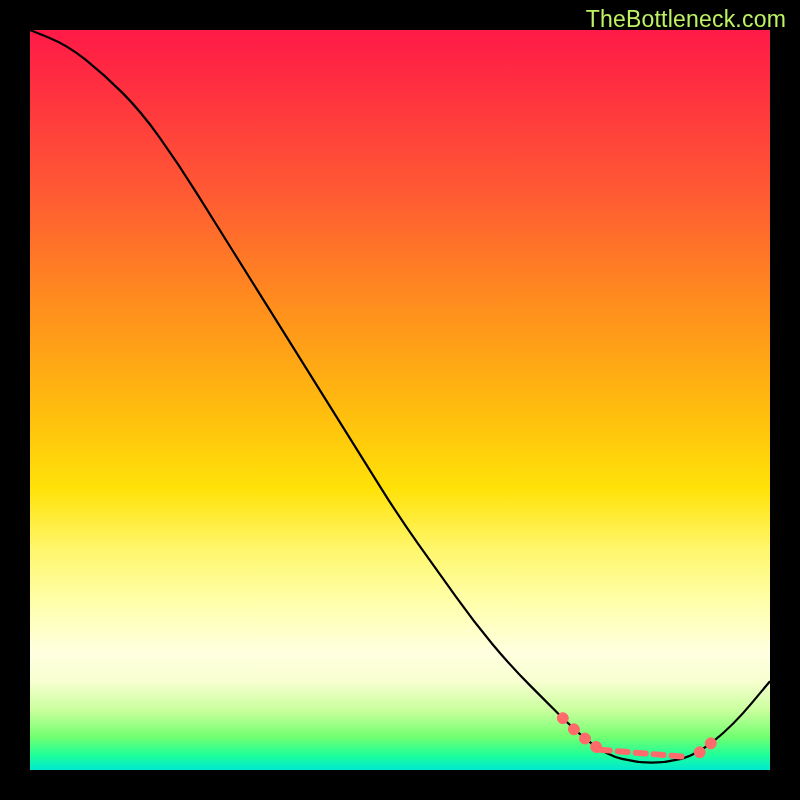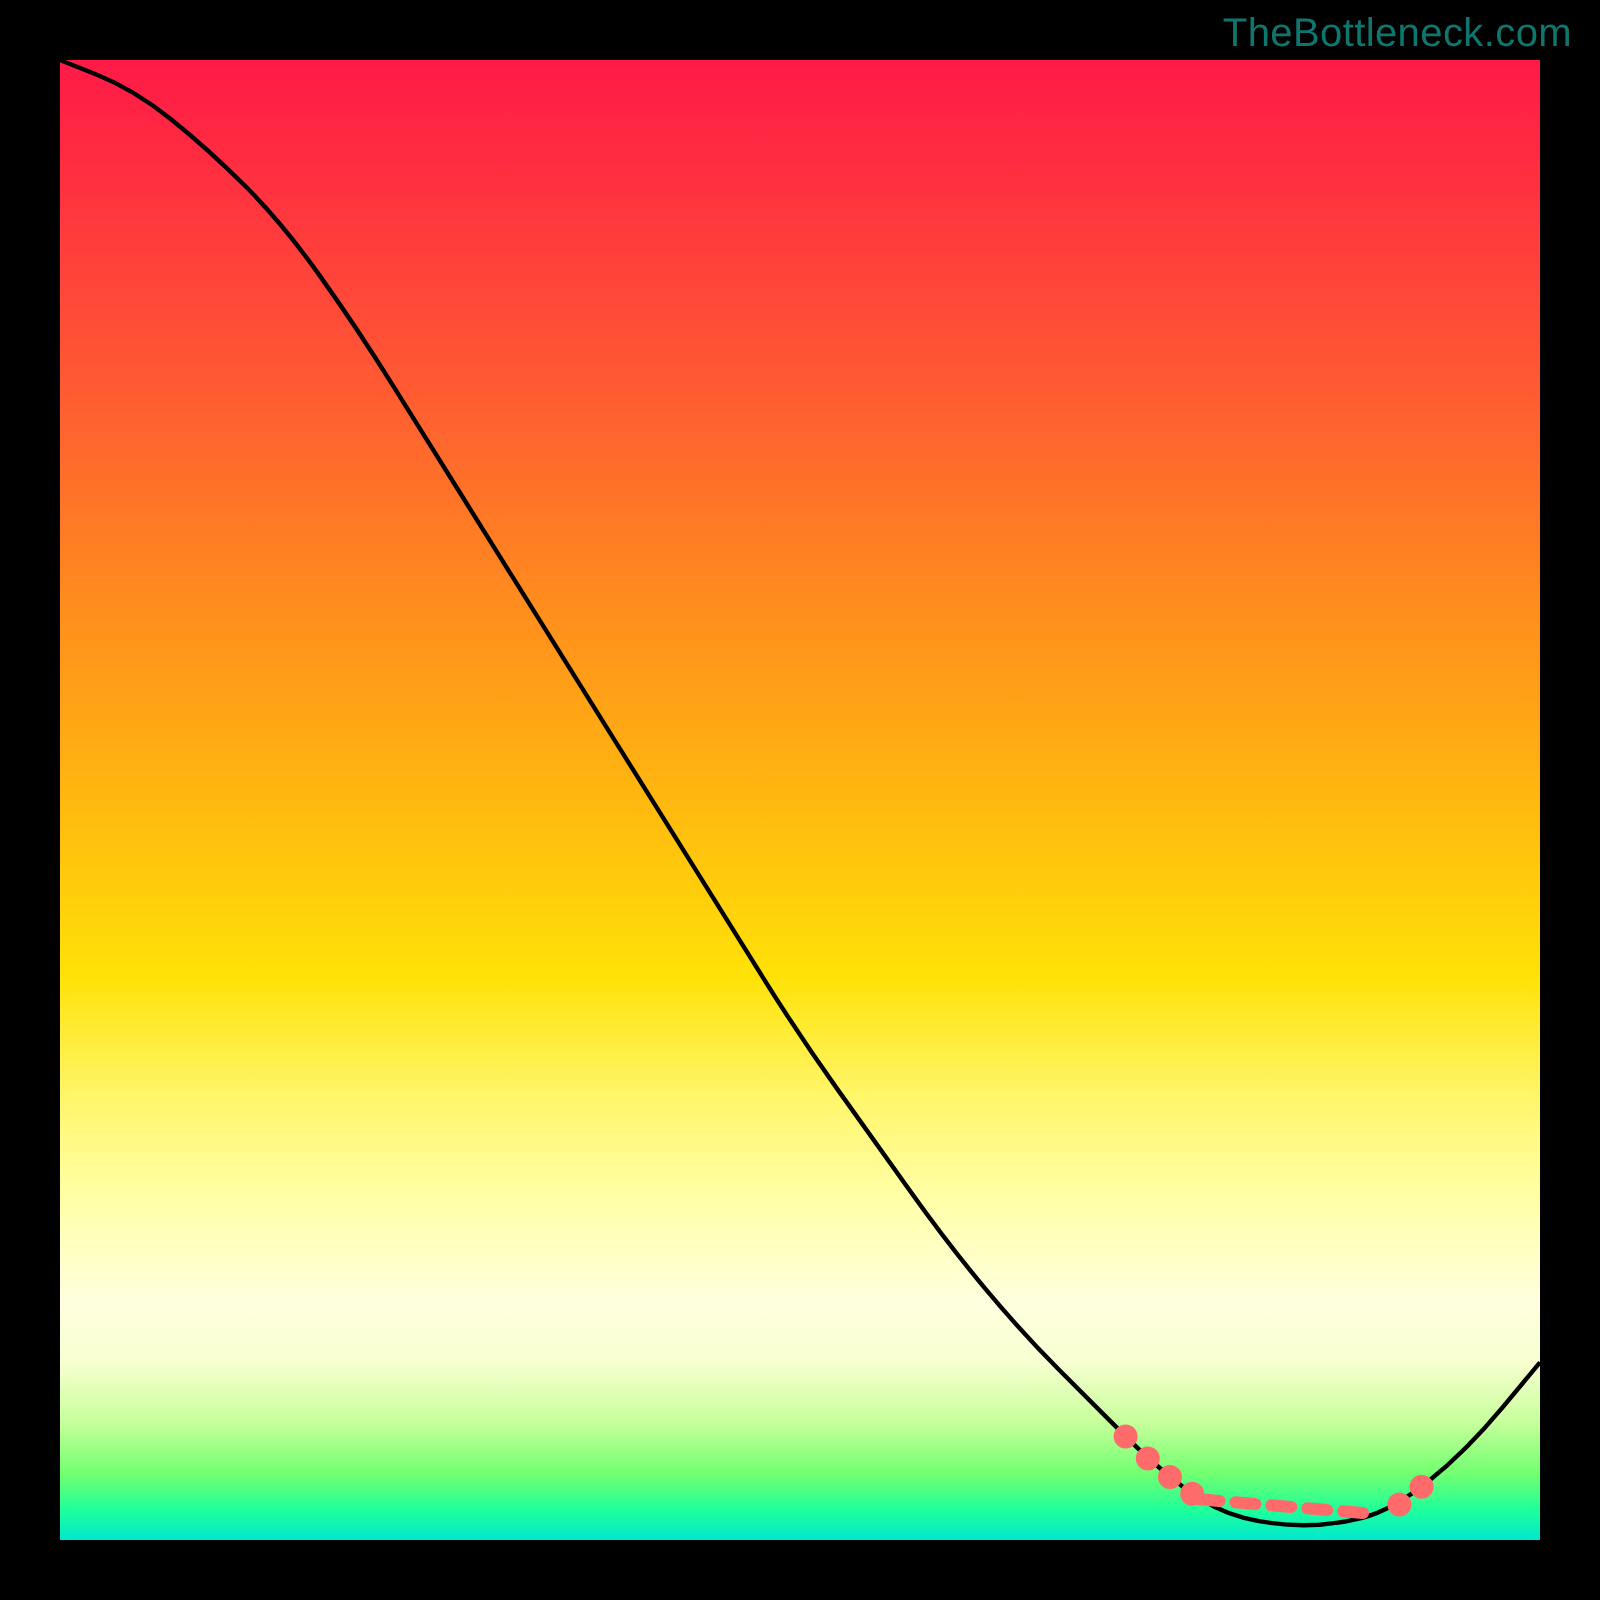--- a/index.html
+++ b/index.html
@@ -39,22 +39,22 @@
       #c8ff9c 92%,
       #72ff70 95.5%,
       #1fff9a 98%,
       #00e8d0 100%
     );
   }
   .attribution {
     position: absolute;
     top: 6px;
     right: 14px;
-    color: #0f766e;
-    font-size: 20px;
+    color: #bef264;
+    font-size: 23px;
     letter-spacing: 0.2px;
     font-weight: 400;
   }
   svg.overlay {
     position: absolute;
     left: 0;
     top: 0;
     width: 740px;
     height: 740px;
     overflow: visible;

